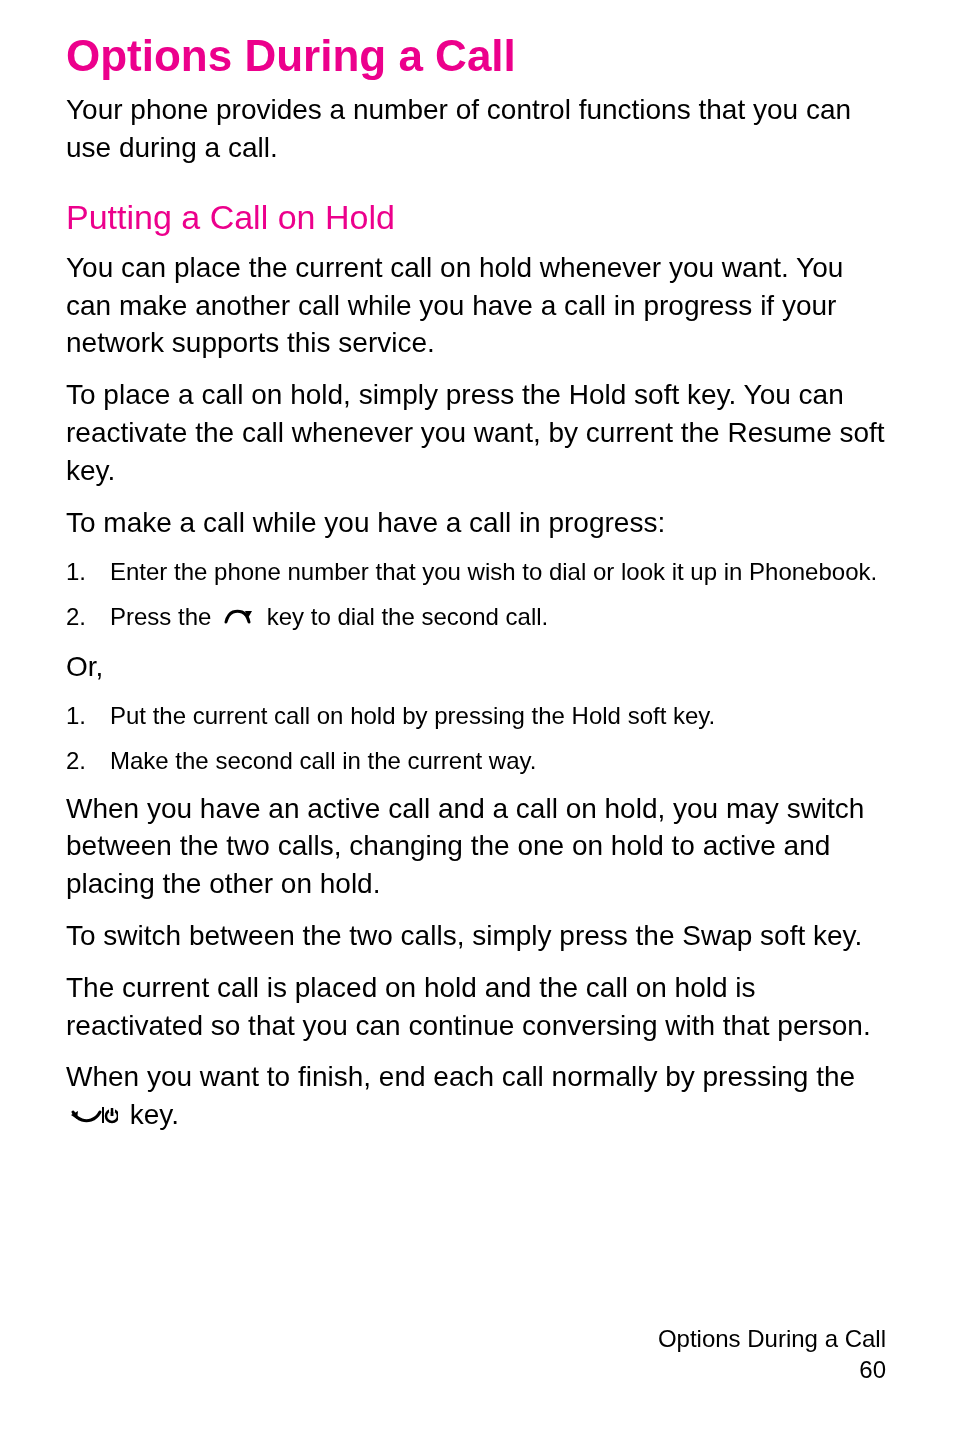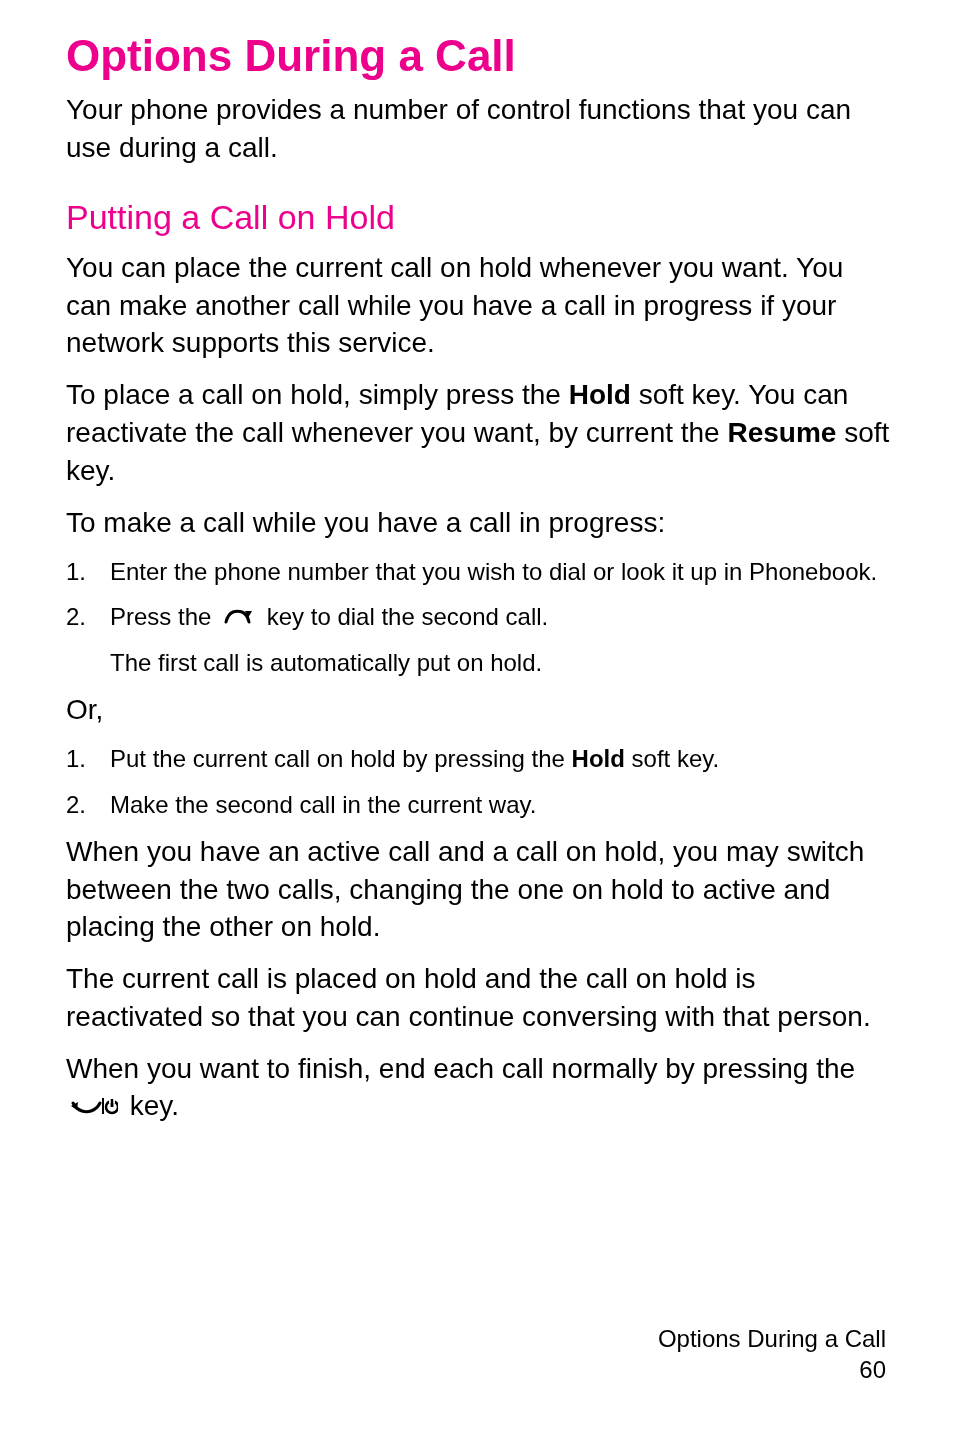--- a/index.html
+++ b/index.html
@@ -54,21 +54,21 @@
     flex: 1;
   }
   .sub-indent {
     margin-left: 44px;
     font-size: 24px;
     line-height: 1.38;
     margin-top: -2px;
     margin-bottom: 12px;
   }
   .bold {
-    font-weight: 700;
+    font-weight: 400;
   }
   .inline-icon {
     display: inline-block;
     vertical-align: -2px;
     margin: 0 4px;
   }
   .footer {
     position: absolute;
     right: 68px;
     bottom: 48px;
@@ -107,40 +107,42 @@
         <span>Press the </span>
         <span class="inline-icon">
           <svg width="34" height="20" viewBox="0 0 34 20">
             <path d="M4 15 C4 15 6 7 11 5 C14 4 17 4 20 5 C25 7 27 15 27 15" fill="none" stroke="#000" stroke-width="3" stroke-linecap="round"></path>
             <path d="M23 4 L30 4 L26 11 Z" fill="#000"></path>
           </svg>
         </span>
         <span> key to dial the second call.</span>
       </div>
     </div>
-    <div class="sub-indent">The first call is automatically put on hold.</div>
   </div>
 
   <p class="body-text">Or,</p>
 
   <div class="list">
     <div class="li">
       <div class="li-num">1.</div>
       <div class="li-body">
         <span>Put the current call on hold by pressing the </span><span class="bold">Hold</span><span> soft key.</span>
       </div>
     </div>
     <div class="li">
       <div class="li-num">2.</div>
       <div class="li-body">Make the second call in the current way.</div>
     </div>
   </div>
 
   <p class="body-text">When you have an active call and a call on hold, you may switch between the two calls, changing the one on hold to active and placing the other on hold.</p>
 
+  <p class="body-text">
+    <span>To switch between the two calls, simply press the </span><span class="bold">Swap</span><span> soft key.</span>
+  </p>
 
   <p class="body-text">The current call is placed on hold and the call on hold is reactivated so that you can continue conversing with that person.</p>
 
   <p class="body-text">
     <span>When you want to finish, end each call normally by pressing the </span>
     <span class="inline-icon">
       <svg width="48" height="22" viewBox="0 0 48 22">
         <path d="M3 8 C3 8 6 14 12 16 C15 17 18 17 21 16 C27 14 30 8 30 8" fill="none" stroke="#000" stroke-width="3" stroke-linecap="round"></path>
         <path d="M1 11 L8 7 L7 15 Z" fill="#000"></path>
         <line x1="33" y1="3" x2="33" y2="19" stroke="#000" stroke-width="2"></line>

